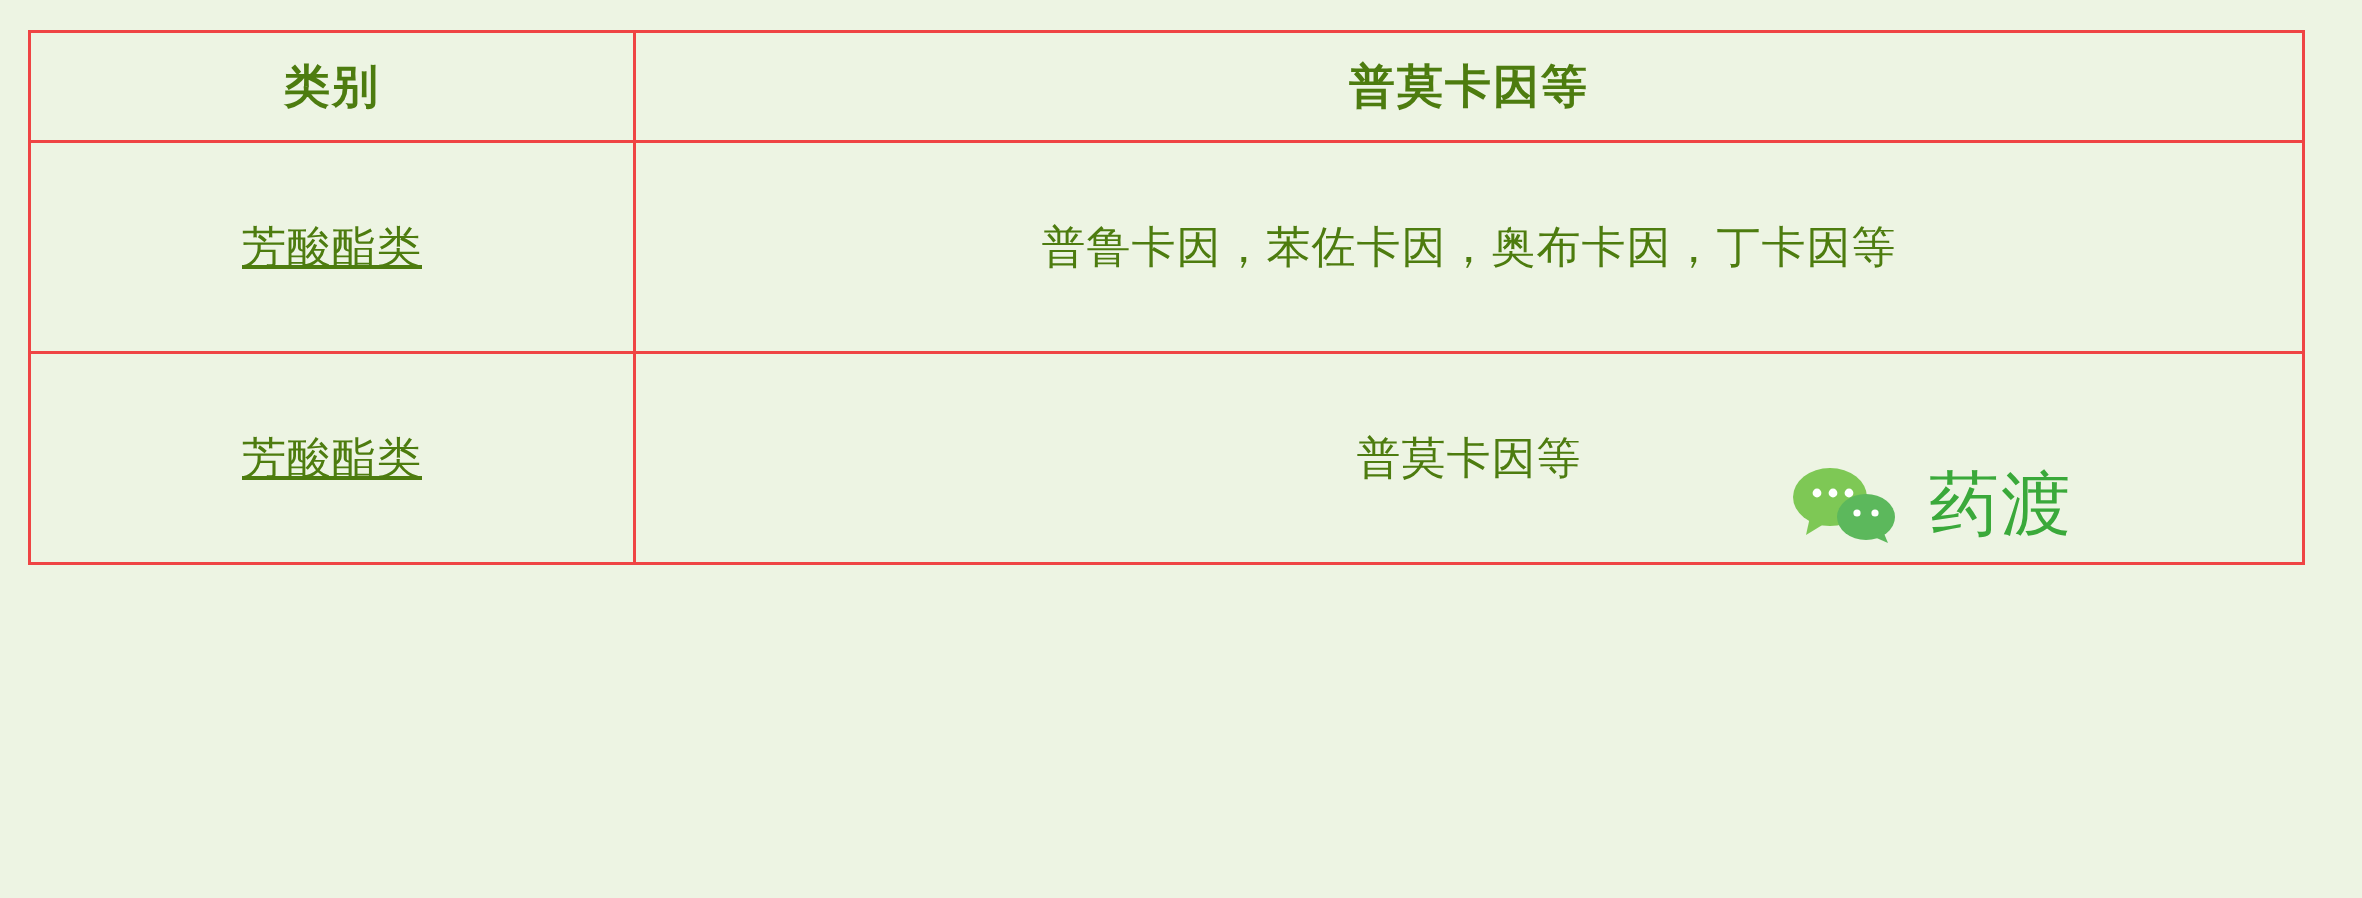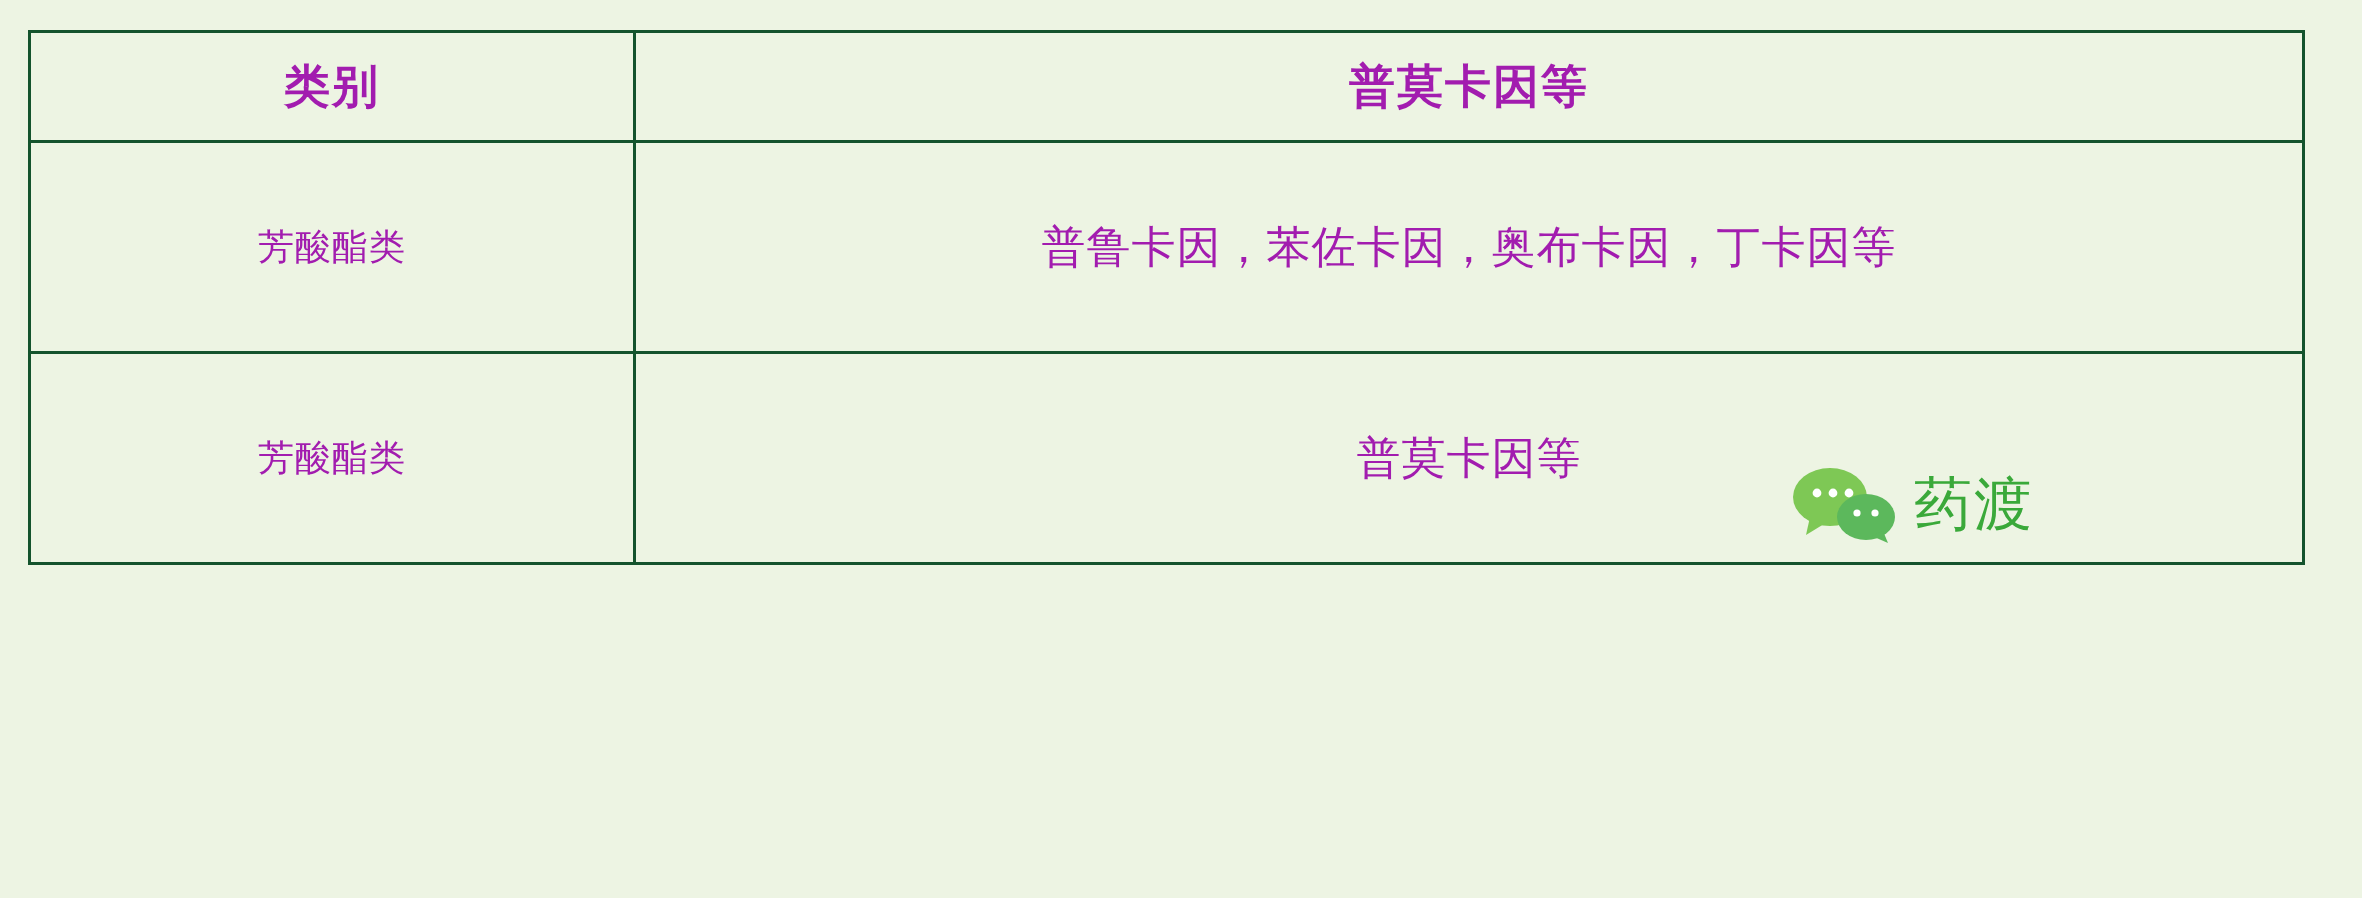--- a/index.html
+++ b/index.html
@@ -32,24 +32,24 @@
   table.drug-table {
     width: 100%;
     height: 100%;
     border-collapse: collapse;
     table-layout: fixed;
     background: transparent;
   }
 
   table.drug-table td,
   table.drug-table th {
-    border: 3px solid #14532d;
+    border: 3px solid #ef4444;
     text-align: center;
     vertical-align: middle;
-    color: #a21caf;
+    color: #4d7c0f;
     background: transparent;
     padding: 0 10px;
   }
 
   .col-category { width: 605px; }
   .col-drugs { width: auto; }
 
   thead th {
     font-size: 46px;
     font-weight: 700;
@@ -58,21 +58,22 @@
   }
 
   tbody td {
     font-size: 44px;
     font-weight: 400;
     height: 107px;
     letter-spacing: 1px;
   }
 
   tbody td.cat-cell {
-    font-size: 36px;
+    font-size: 44px;
+    text-decoration: underline;
   }
 
   
   .watermark {
     position: absolute;
     left: 1790px;
     top: 465px;
     display: flex;
     align-items: center;
     gap: 14px;
@@ -86,26 +87,27 @@
   }
 
   .wechat-badge svg {
     display: block;
     width: 110px;
     height: 78px;
   }
 
   .brand-text {
     font-family: "DejaVu Sans", "Liberation Sans", sans-serif;
-    font-size: 58px;
+    font-size: 70px;
     line-height: 1;
     font-weight: 500;
     color: #3aa93a;
     letter-spacing: 2px;
     white-space: nowrap;
+    margin-left: 15px;
   }
 </style>
 </head>
 <body>
 
 <div class="page">
 
   <div class="table-wrap">
     <table class="drug-table">
       <colgroup>

